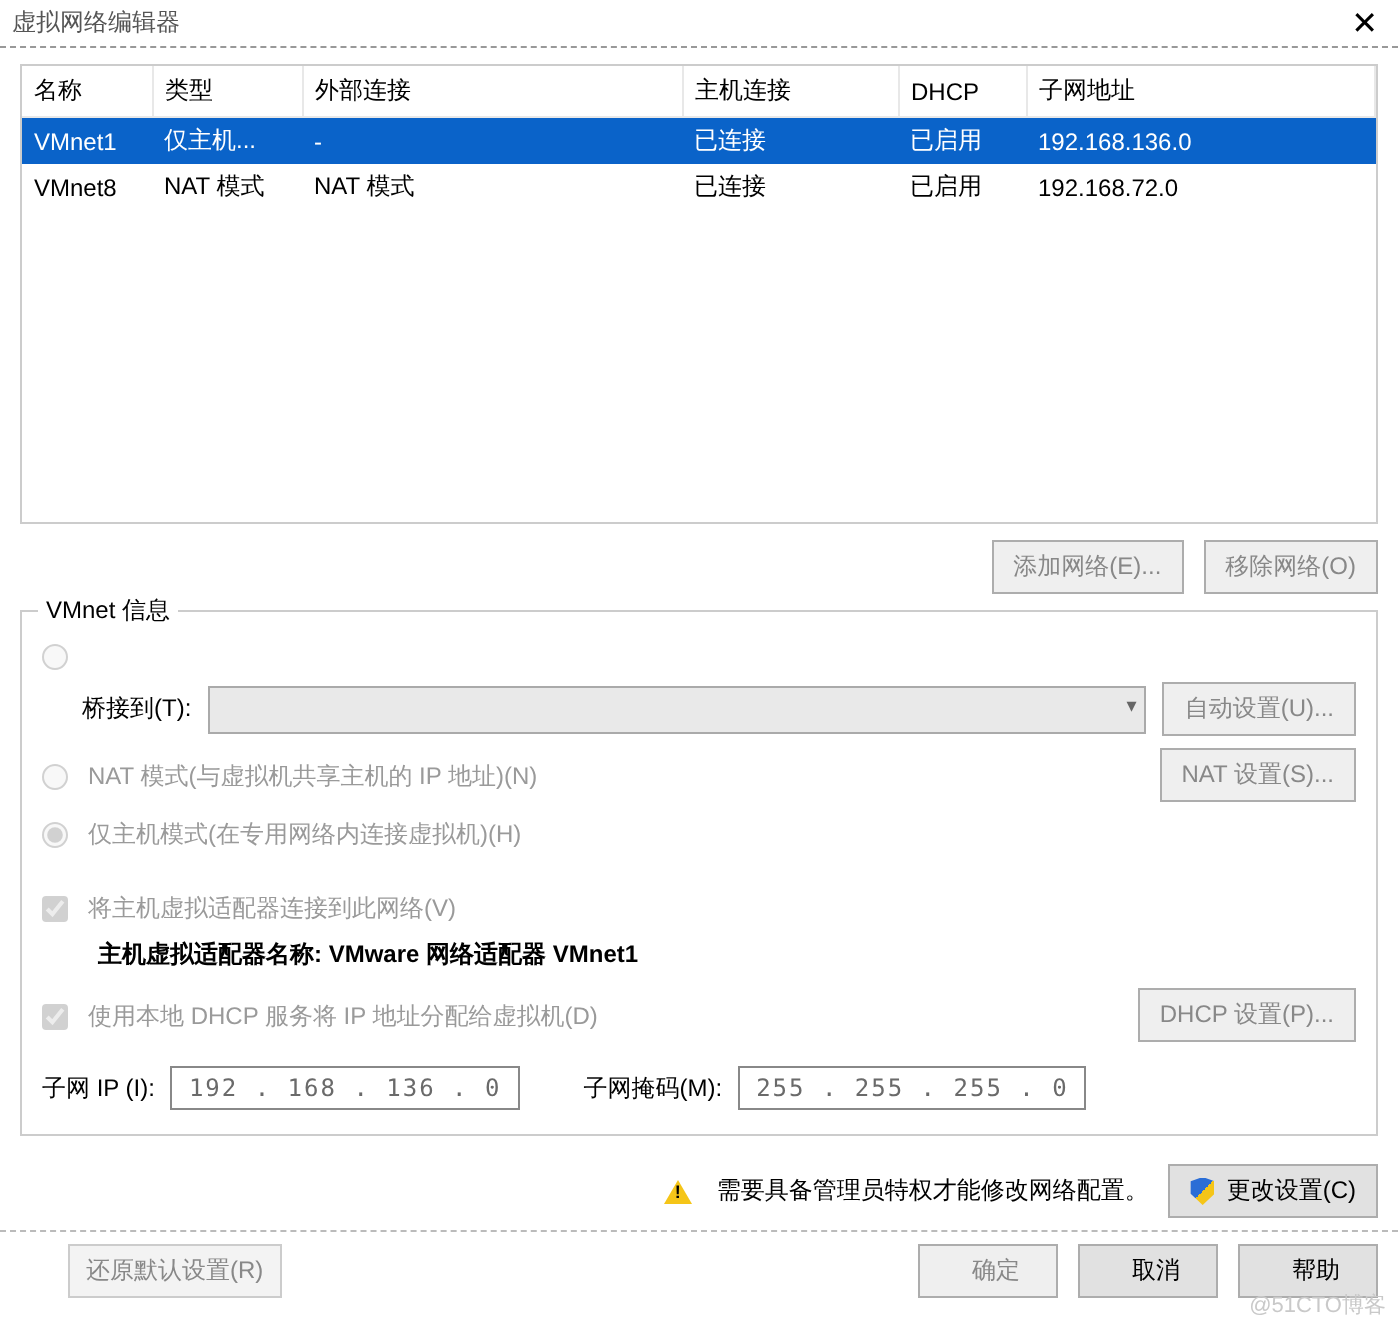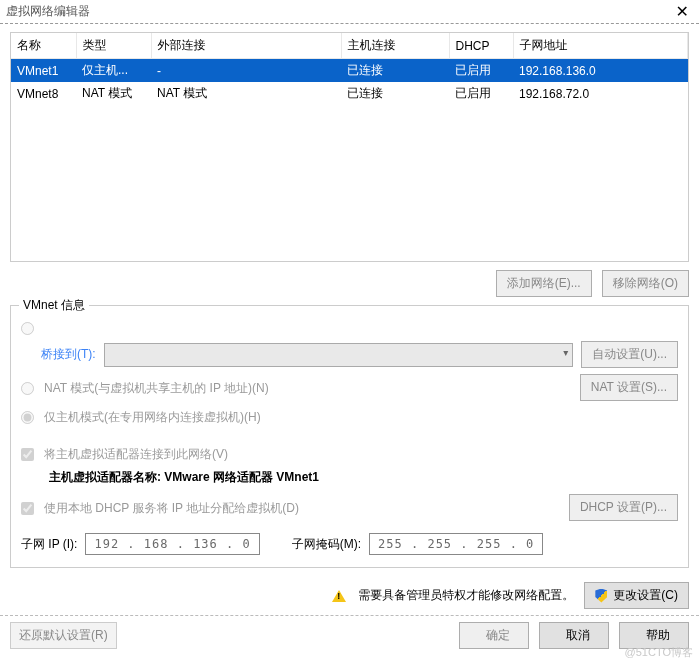--- a/index.html
+++ b/index.html
@@ -107,21 +107,21 @@
     margin: 6px 0;
     gap: 6px;
   }
   .radio-row label, .check-row label { cursor: default; }
   .indent-row {
     display: flex;
     align-items: center;
     gap: 8px;
     margin: 6px 0 6px 20px;
   }
-  .indent-row .label-disabled { color: #3b82f6; }
+  .indent-row .label-disabled { color: #000000; }
   .combo {
     flex: 1;
     height: 24px;
     border: 1px solid #aaa;
     background: #e9e9e9;
     position: relative;
   }
   .combo .arrow {
     position: absolute;
     right: 4px;
@@ -199,20 +199,21 @@
     margin-top: 4px;
   }
   .bottom-bar .btn { min-width: 70px; padding-left: 18px; }
   .restore {
     margin-right: auto;
     color: #888;
     border: 1px solid #ccc;
     background: #f3f3f3;
     padding: 4px 8px;
     cursor: default;
+    margin-left: 24px;
   }
   .watermark {
     position: absolute;
     right: 6px;
     bottom: 2px;
     color: #c9c9c9;
     font-size: 11px;
   }
   input[type=radio], input[type=checkbox] { accent-color: #0a63c9; margin:0 4px 0 0; }
   .disabled-text { color: #9a9a9a; }

